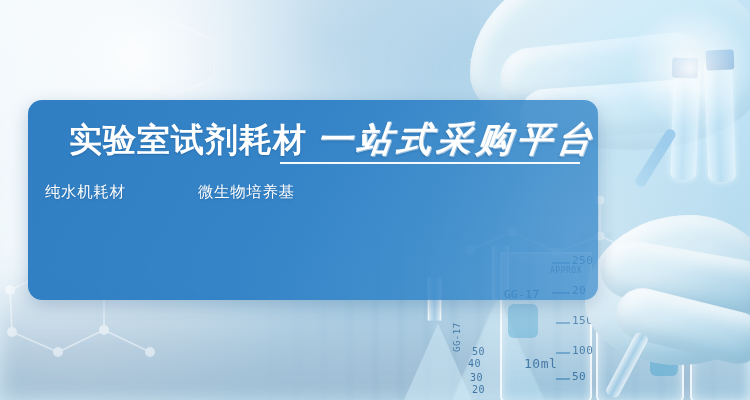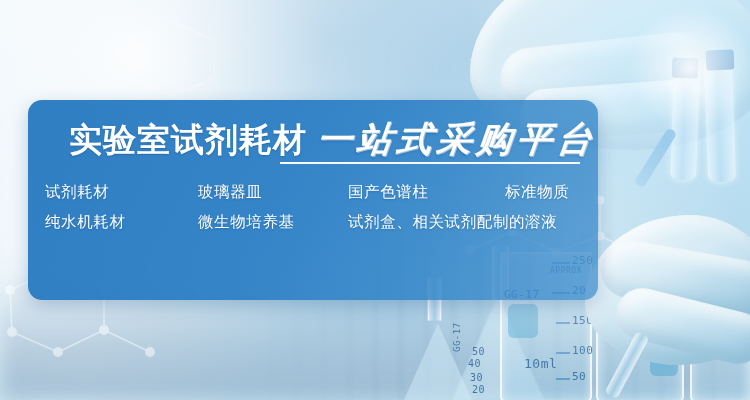--- a/index.html
+++ b/index.html
@@ -308,30 +308,23 @@
   <div class="panel">
 
     <div class="headline">
       <span class="headline-main">实验室试剂耗材</span>
       <span class="headline-script">一站式采购平台</span>
     </div>
     <div class="headline-rule"></div>
 
     <div class="cats">
 
-      <div class="cat-row">
-        <span class="cat c1">试剂耗材</span>
-        <span class="cat c2">玻璃器皿</span>
-        <span class="cat c3">国产色谱柱</span>
-        <span class="cat c4">标准物质</span>
-      </div>
 
       <div class="cat-row">
         <span class="cat c1">纯水机耗材</span>
         <span class="cat c2">微生物培养基</span>
-        <span class="cat c3">试剂盒、相关试剂配制的溶液</span>
       </div>
 
 
     </div>
   </div>
 
 </div>
 
 </body></html>

